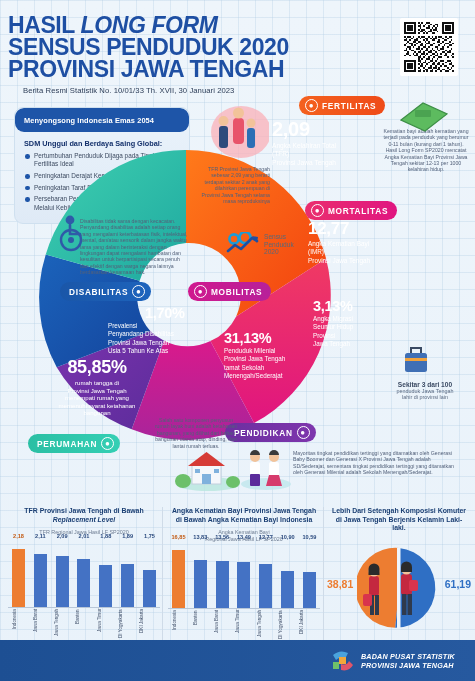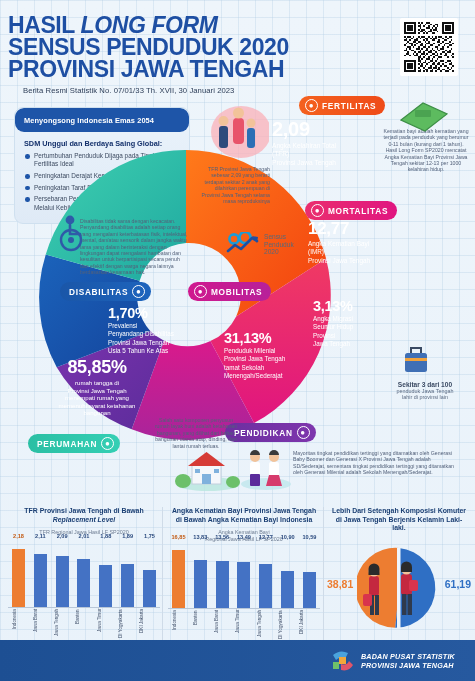--- a/index.html
+++ b/index.html
@@ -88,21 +88,21 @@
 <body>
 
 <div class="page">
 
   <div class="header">
     <div class="title">
       <span>HASIL </span><span class="it">LONG FORM</span><br>
       <span>SENSUS PENDUDUK 2020</span><br>
       <span>PROVINSI JAWA TENGAH</span>
     </div>
-    <div class="subtitle">Berita Resmi Statistik No. 07/01/33 Th. XVII, 30 Januari 2023</div>
+    <div class="subtitle">Berita Resmi Statistik No. 10/01/33 Th. XVII, 30 Januari 2023</div>
     <div class="qr">
       <svg width="50" height="50" viewBox="0 0 29 29" shape-rendering="crispEdges">
         <rect width="29" height="29" fill="#fff"></rect>
         <g fill="#111">
           <rect x="0" y="0" width="7" height="1"></rect>
             <rect x="0" y="6" width="7" height="1"></rect>
           <rect x="0" y="0" width="1" height="7"></rect>
             <rect x="6" y="0" width="1" height="7"></rect>
           <rect x="2" y="2" width="3" height="3"></rect>
           <rect x="22" y="0" width="7" height="1"></rect>
@@ -450,21 +450,21 @@
     <div class="c-num" style="font-size:14.5px;">31,13%</div>
     <div class="c-desc" style="font-size:6.3px;margin-top:1px;">
       <div>Penduduk Milenial</div>
       <div>Provinsi Jawa Tengah</div>
       <div>tamat Sekolah</div>
       <div>Menengah/Sederajat</div>
     </div>
   </div>
 
   <div class="c-label" style="left:108px;top:305px;">
-    <div class="c-num" style="font-size:14.5px;">1,70%</div>
+    <div class="c-num" style="font-size:14.5px;margin-left:37px;">1,70%</div>
     <div class="c-desc" style="font-size:6.3px;margin-top:1px;">
       <div>Prevalensi</div>
       <div>Penyandang Disabilitas</div>
       <div>Provinsi Jawa Tengah</div>
       <div>Usia 5 Tahun Ke Atas</div>
     </div>
   </div>
 
   <div class="c-label" style="left:32px;top:357px;width:130px;text-align:center;">
     <div class="c-num" style="font-size:18px;">85,85%</div>

